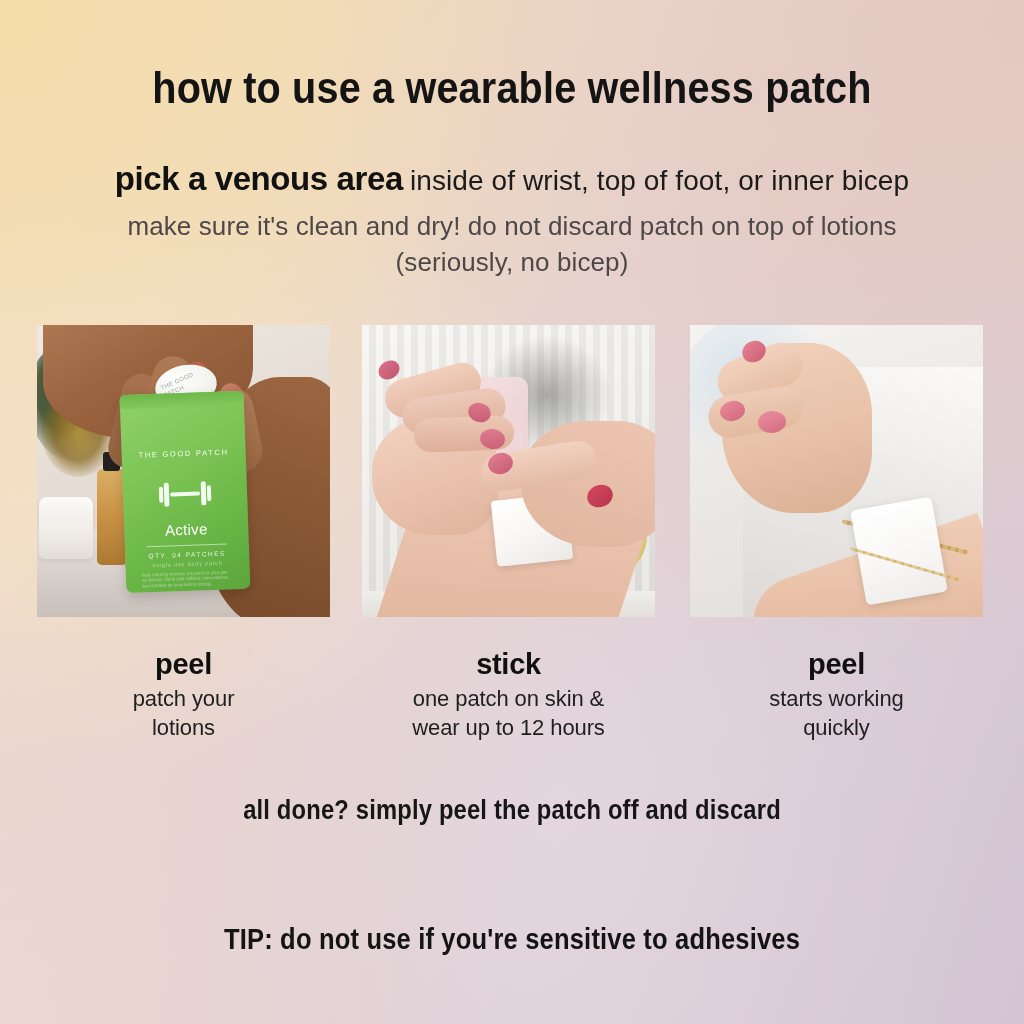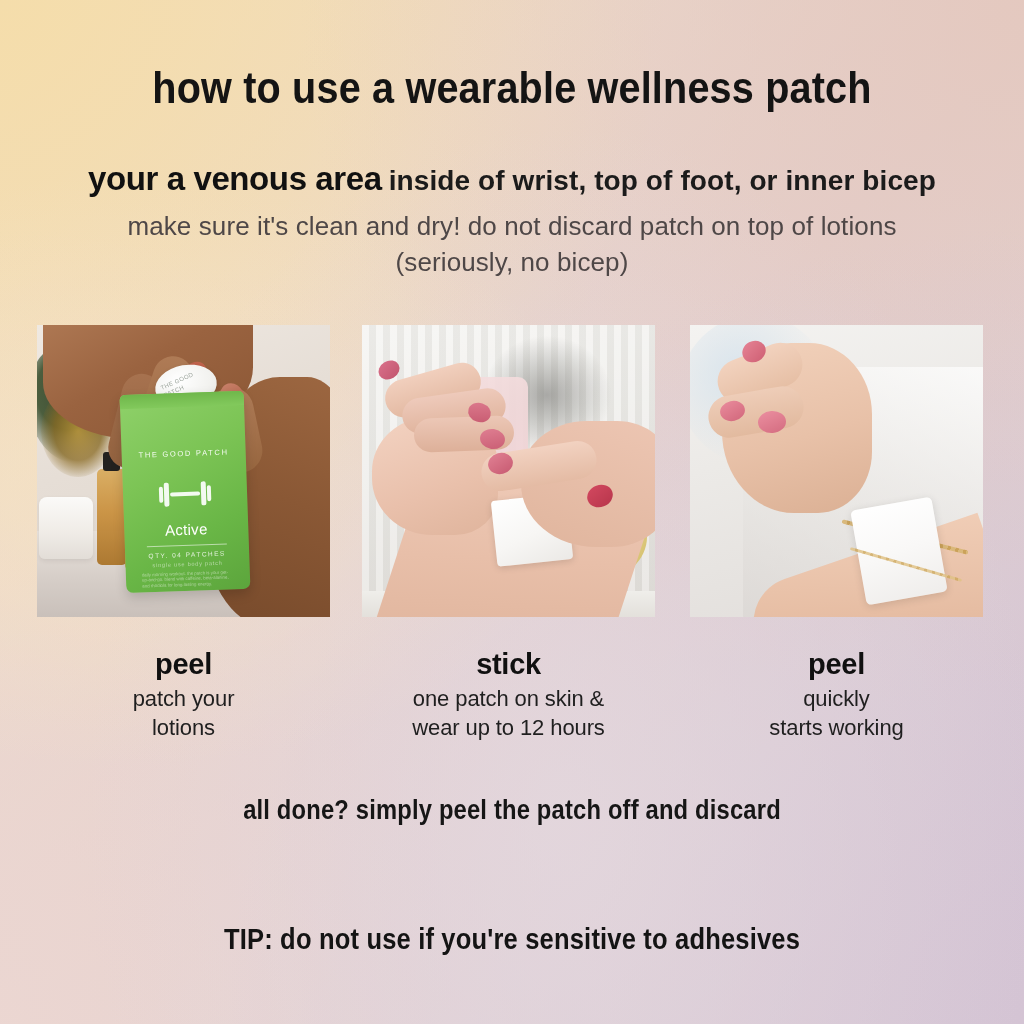--- a/index.html
+++ b/index.html
@@ -46,21 +46,21 @@
     position:absolute;top:160px;left:0;width:1024px;text-align:center;
     white-space:nowrap;
   }
   .venous-strong{
     font-family:"Liberation Sans",sans-serif;font-weight:bold;
     font-size:33px;letter-spacing:-.4px;color:#111;
     vertical-align:baseline;
   }
   .venous-rest{
     font-family:"Liberation Sans Narrow","Liberation Sans",sans-serif;
-    font-weight:bold;font-size:28px;color:#1b1b1b;
+    font-weight:normal;font-size:28px;color:#1b1b1b;
     letter-spacing:.1px;margin-left:7px;vertical-align:baseline;
   }
 
   .note{
     position:absolute;top:208px;left:0;width:1024px;text-align:center;
     font-family:"Liberation Sans Narrow","Liberation Sans",sans-serif;
     font-weight:normal;font-size:26px;line-height:36px;color:#4e4747;
     letter-spacing:.1px;
   }
 
@@ -249,21 +249,21 @@
   <div class="bg-layer bg-bl"></div>
   <div class="bg-layer bg-br"></div>
   <div class="bg-layer bg-cl"></div>
   <div class="bg-layer bg-mid"></div>
 
   <div id="content">
 
     <div class="title cond">how to use a wearable wellness patch</div>
 
     <div class="venous-row">
-      <span class="venous-strong">your a venous area</span><span class="venous-rest cond">inside of wrist, top of foot, or inner bicep</span>
+      <span class="venous-strong">pick a venous area</span><span class="venous-rest cond">inside of wrist, top of foot, or inner bicep</span>
     </div>
 
     <div class="note">
       <div>make sure it's clean and dry! do not discard patch on top of lotions</div>
       <div>(seriously, no bicep)</div>
     </div>
 
     <div class="photos">
 
       <div class="photo p1">
@@ -377,22 +377,22 @@
       <div class="cap c2">
         <div class="cap-h">stick</div>
         <div class="cap-s">
           <div>one patch on skin &amp;</div>
           <div>wear up to 12 hours</div>
         </div>
       </div>
       <div class="cap c3">
         <div class="cap-h">peel</div>
         <div class="cap-s">
+          <div>starts working</div>
           <div>quickly</div>
-          <div>starts working</div>
         </div>
       </div>
     </div>
 
     <div class="alldone cond">all done? simply peel the patch off and discard</div>
     <div class="tip cond">TIP: do not use if you're sensitive to adhesives</div>
 
   </div>
 </div>
 

